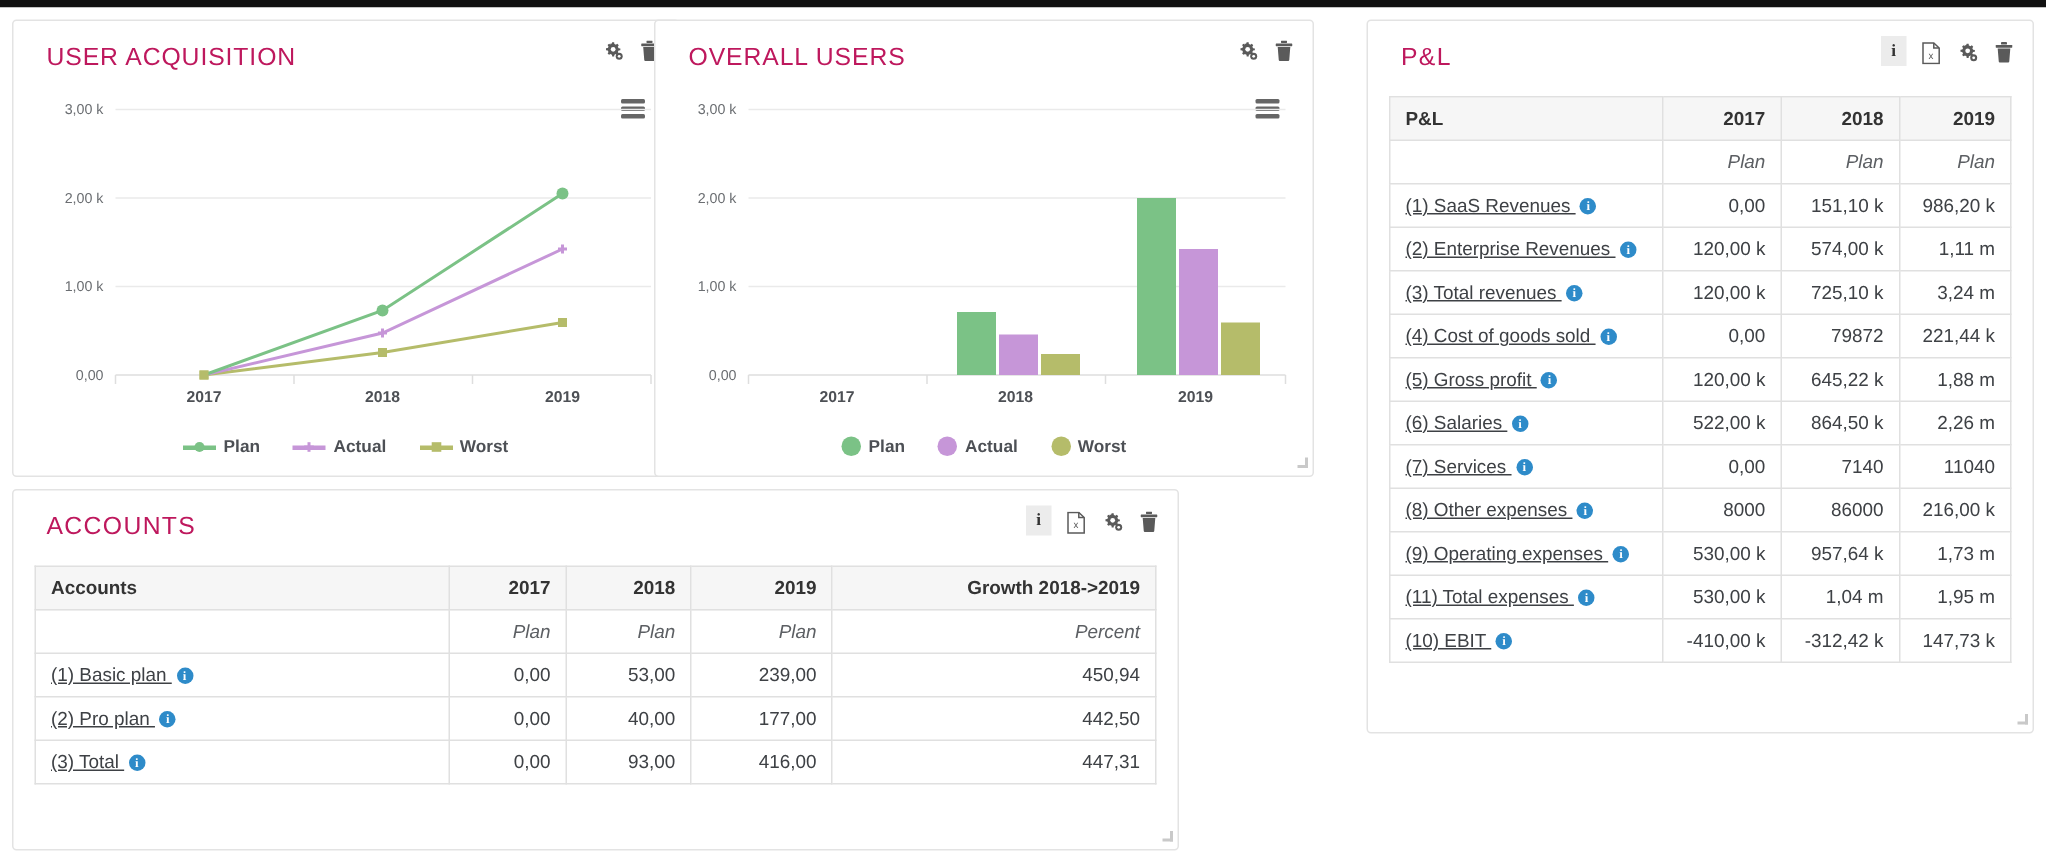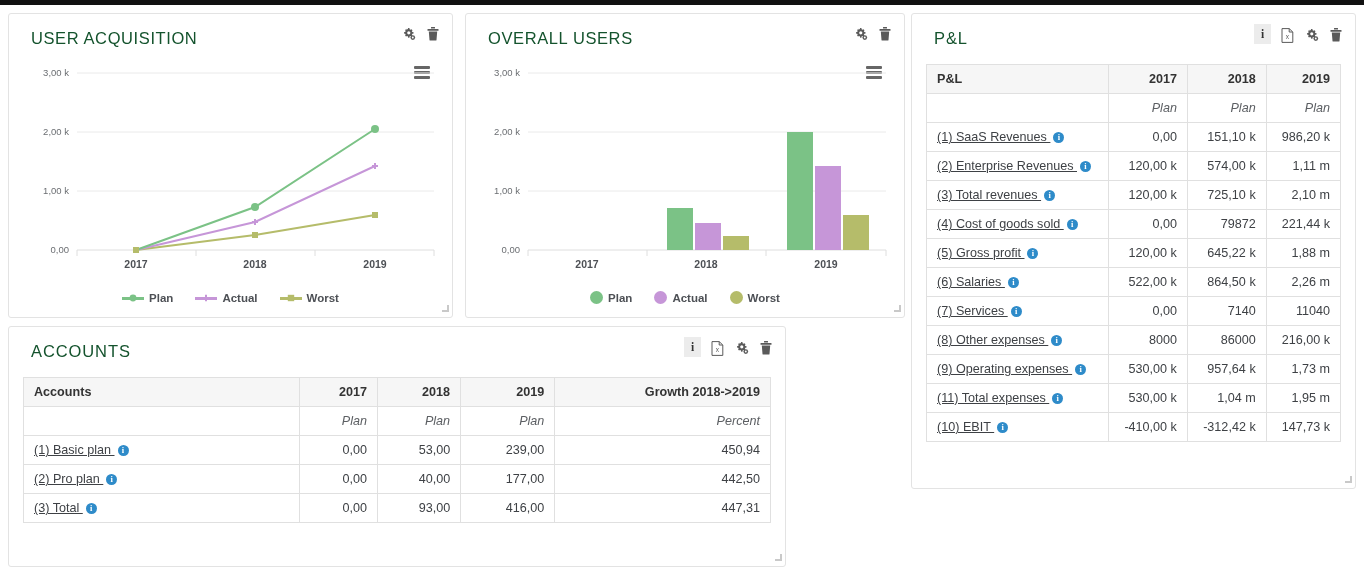--- a/index.html
+++ b/index.html
@@ -23,21 +23,21 @@
     border: 1px solid #e3e3e3;
     border-radius: 3px;
   }
   .panel-head {
     position: relative;
     height: 46px;
     padding: 14px 14px 0 22px;
   }
   .panel-title {
     font-size: 16.5px;
-    color: #14532d;
+    color: #be185d;
     letter-spacing: .6px;
     font-weight: 400;
     line-height: 20px;
     white-space: nowrap;
   }
   .panel-title.tbl { letter-spacing: .9px; }
   .head-icons {
     position: absolute;
     top: 12px; right: 12px;
     display: flex; align-items: center; gap: 9px;
@@ -130,21 +130,21 @@
     font-size: 8.5px; line-height: 11px;
     text-align: center;
     font-family: "Liberation Serif", serif;
     font-weight: bold;
     vertical-align: 1px;
     margin-left: 3px;
   }
 
   
   #panel-user-acq   { left: 8px;   top: 8px;   width: 445px; height: 305px; }
-  #panel-overall    { left: 465px; top: 8px;   width: 440px; height: 305px; }
+  #panel-overall    { left: 436px; top: 8px;   width: 440px; height: 305px; }
   #panel-pl         { left: 911px; top: 8px;   width: 445px; height: 476px; }
   #panel-accounts   { left: 8px;   top: 321px; width: 778px; height: 241px; }
 
   .axis-txt { font-size: 9.5px; fill: #6b6e72; font-family: "Liberation Sans", sans-serif; }
   .axis-cat { font-size: 10.5px; fill: #4d5055; font-weight: bold; font-family: "Liberation Sans", sans-serif; }
 </style>
 </head>
 <body>
 
 <div id="topbar"></div>
@@ -399,21 +399,21 @@
             <tr>
               <td class="lbl">(2) Enterprise Revenues <span class="info-dot">i</span></td>
               <td class="num">120,00 k</td>
               <td class="num">574,00 k</td>
               <td class="num">1,11 m</td>
             </tr>
             <tr>
               <td class="lbl">(3) Total revenues <span class="info-dot">i</span></td>
               <td class="num">120,00 k</td>
               <td class="num">725,10 k</td>
-              <td class="num">2,10 m</td>
+              <td class="num">3,24 m</td>
             </tr>
             <tr>
               <td class="lbl">(4) Cost of goods sold <span class="info-dot">i</span></td>
               <td class="num">0,00</td>
               <td class="num">79872</td>
               <td class="num">221,44 k</td>
             </tr>
             <tr>
               <td class="lbl">(5) Gross profit <span class="info-dot">i</span></td>
               <td class="num">120,00 k</td>

